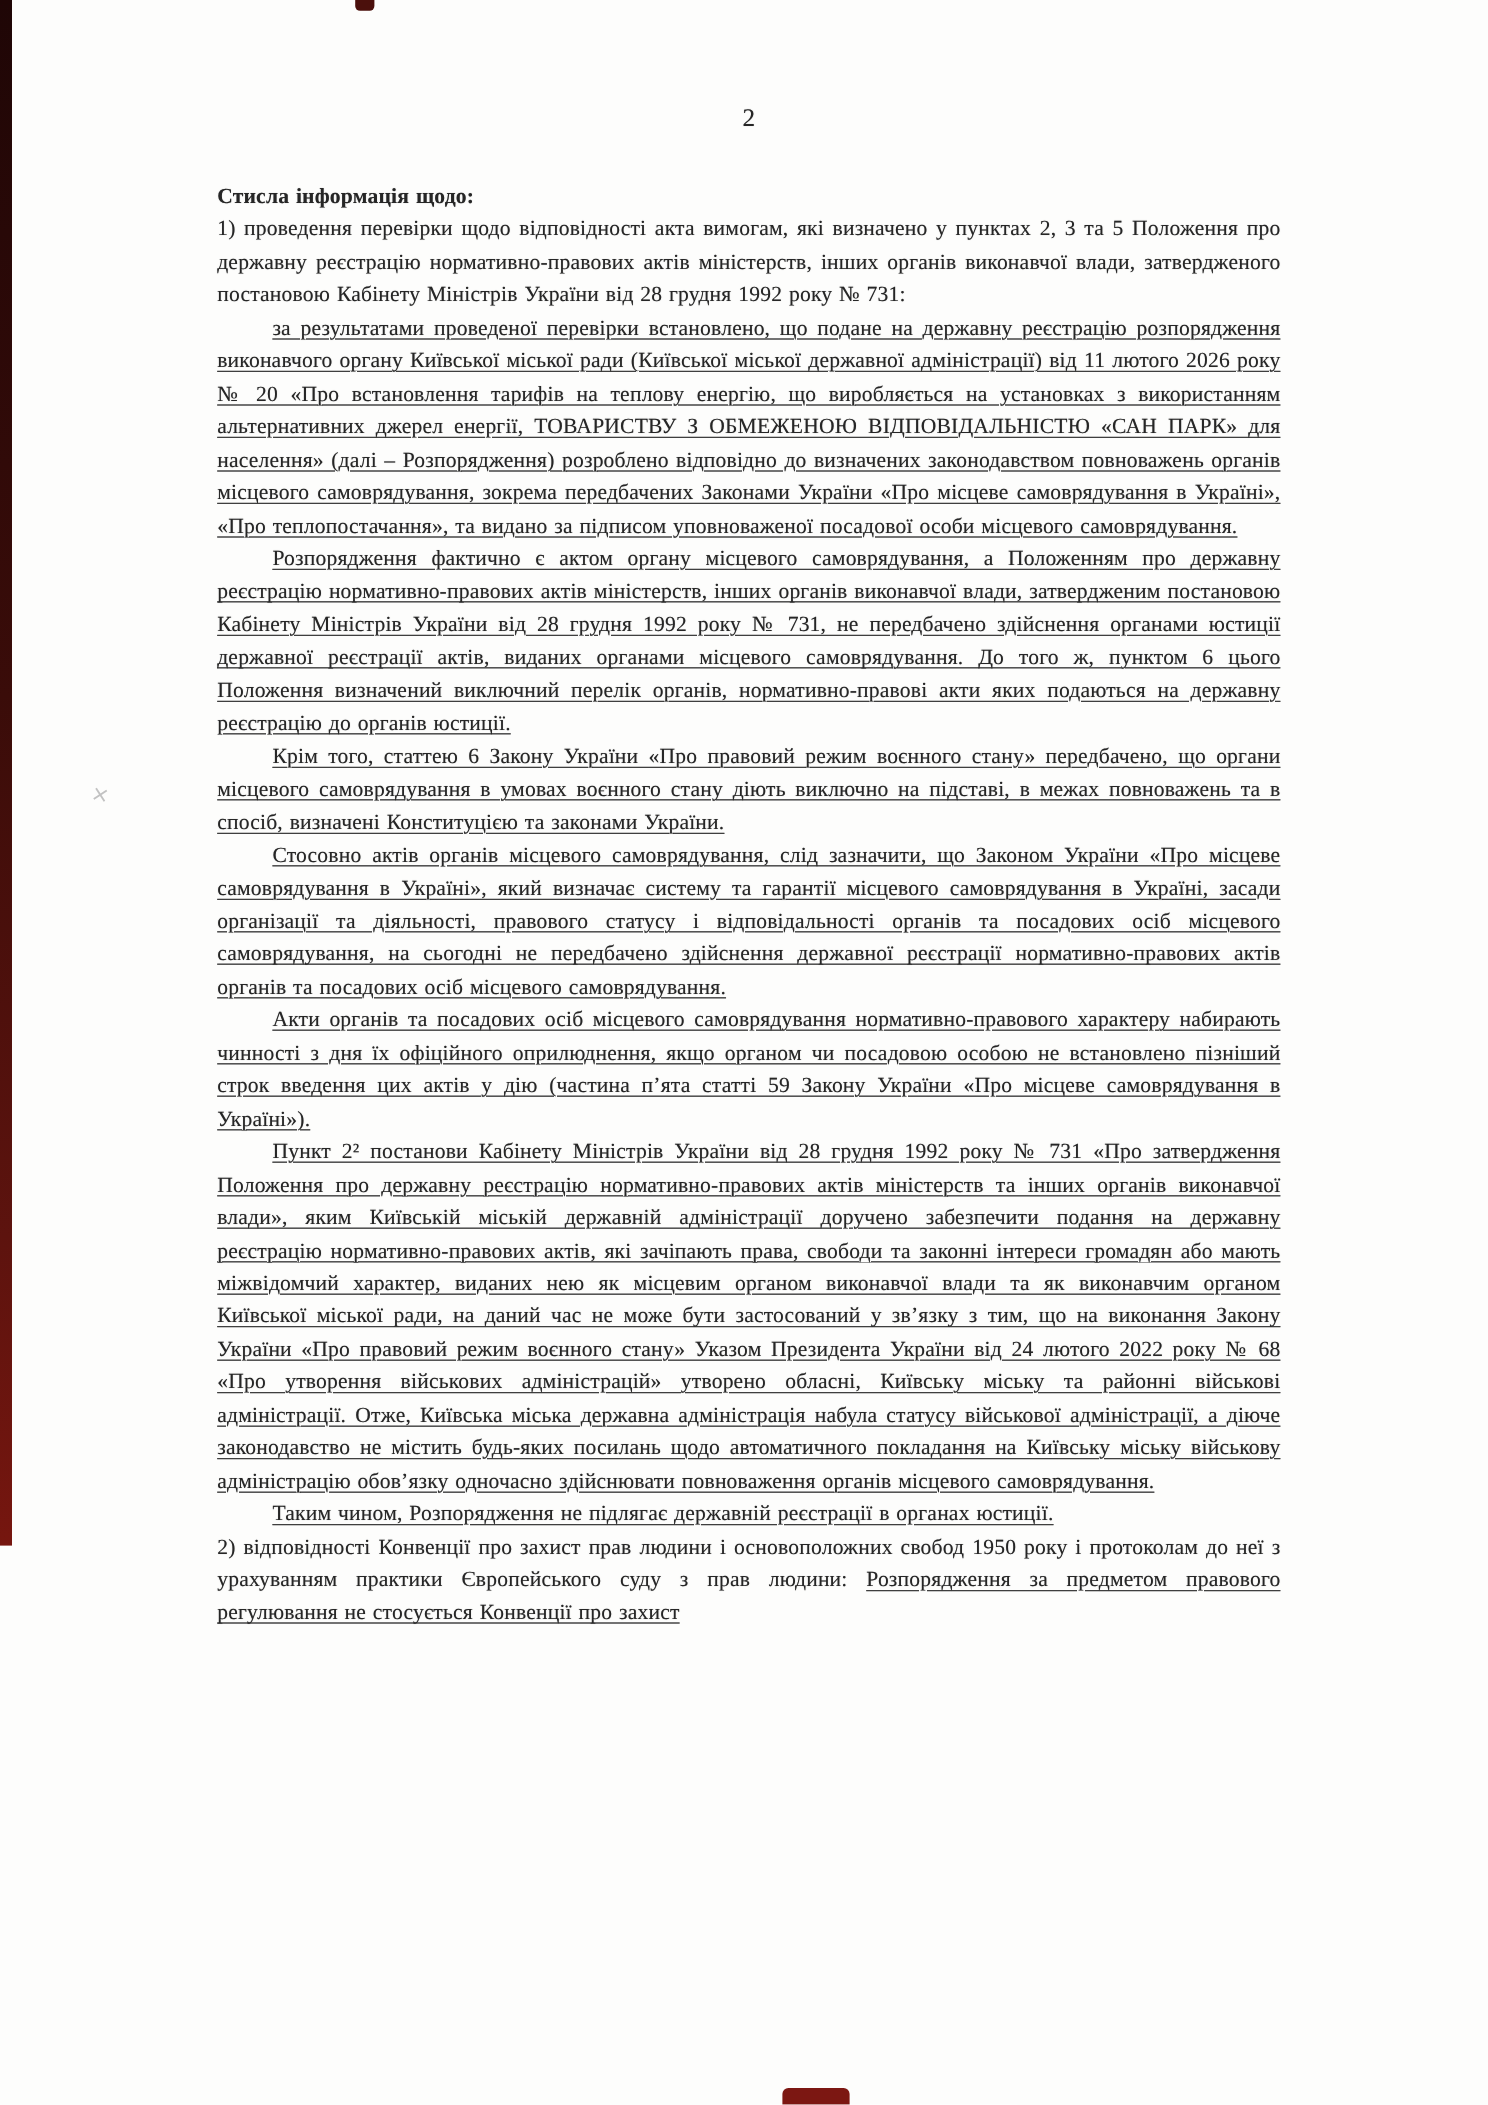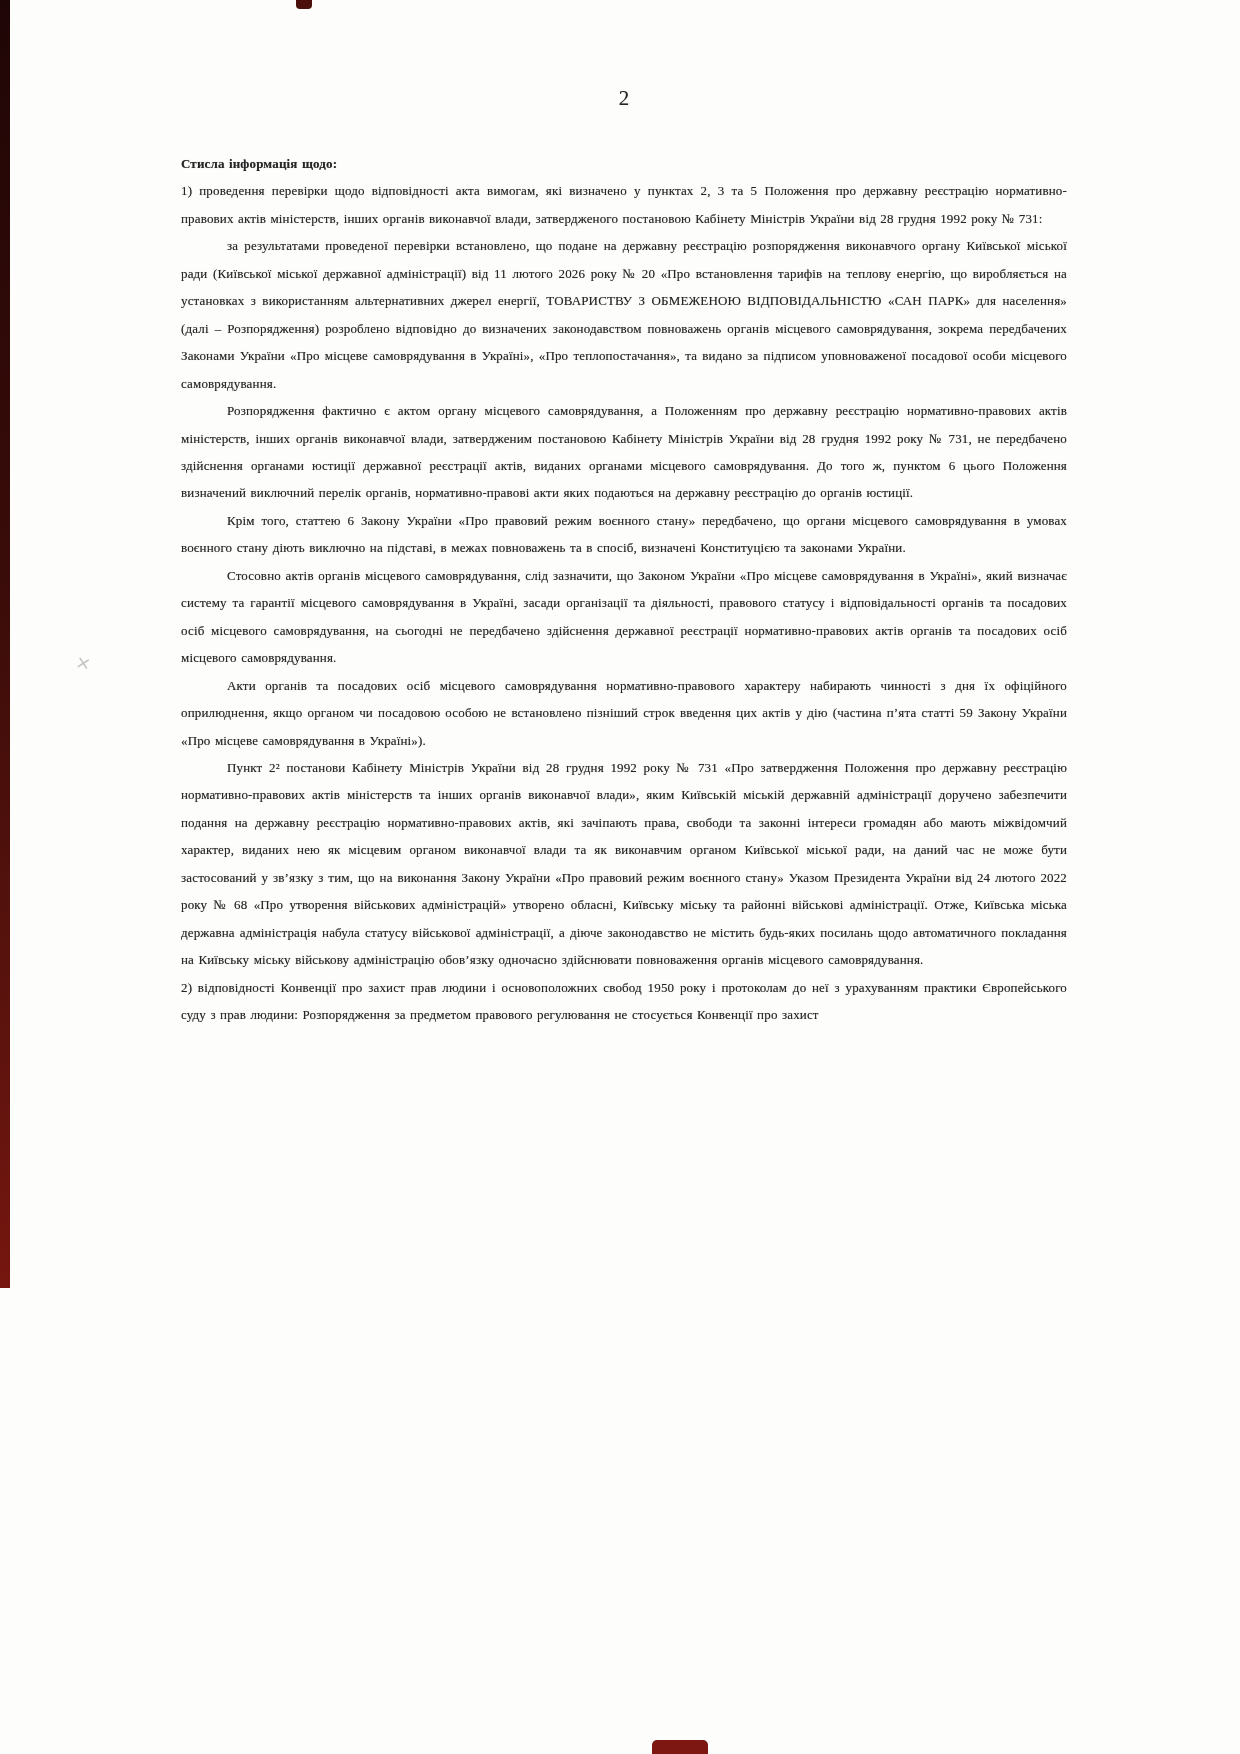--- a/index.html
+++ b/index.html
@@ -24,31 +24,32 @@
     font-size: 21px;
     color: #262626;
     text-shadow: 0 0 0.7px rgba(60,60,60,.5);
   }
   .content {
     position: absolute;
     top: 150px;
     left: 181px;
     width: 886px;
     color: #262626;
-    font-size: 13px;
+    font-size: 18px;
     line-height: 27.45px;
     text-align: justify;
     letter-spacing: 0.15px;
     word-spacing: 1px;
     text-shadow: 0 0 0.7px rgba(60,60,60,.5);
   }
   .content p { margin: 0; }
   .heading { font-weight: bold; text-align: left; }
   .ind { text-indent: 46px; }
   .u, span.u {
+    text-decoration: underline;
     text-decoration-color: #3f3f3f;
     text-decoration-thickness: 1px;
     text-underline-offset: 3px;
   }
   
   .strip {
     position: absolute;
     left: 0; top: 0;
     width: 10px; height: 1288px;
     background: linear-gradient(to bottom, #1f0606 0%, #3a0c09 45%, #5d130e 80%, #76160f 100%);
@@ -90,18 +91,19 @@
 
   <div class="content">
     <p class="heading">Стисла інформація щодо:</p>
     <p class="para">1) проведення перевірки щодо відповідності акта вимогам, які визначено у пунктах 2, 3 та 5 Положення про державну реєстрацію нормативно-правових актів міністерств, інших органів виконавчої влади, затвердженого постановою Кабінету Міністрів України від 28 грудня 1992 року № 731:</p>
     <p class="para u ind">за результатами проведеної перевірки встановлено, що подане на державну реєстрацію розпорядження виконавчого органу Київської міської ради (Київської міської державної адміністрації) від 11 лютого 2026 року № 20 «Про встановлення тарифів на теплову енергію, що виробляється на установках з використанням альтернативних джерел енергії, ТОВАРИСТВУ З ОБМЕЖЕНОЮ ВІДПОВІДАЛЬНІСТЮ «САН ПАРК» для населення» (далі – Розпорядження) розроблено відповідно до визначених законодавством повноважень органів місцевого самоврядування, зокрема передбачених Законами України «Про місцеве самоврядування в Україні», «Про теплопостачання», та видано за підписом уповноваженої посадової особи місцевого самоврядування.</p>
     <p class="para u ind">Розпорядження фактично є актом органу місцевого самоврядування, а Положенням про державну реєстрацію нормативно-правових актів міністерств, інших органів виконавчої влади, затвердженим постановою Кабінету Міністрів України від 28 грудня 1992 року № 731, не передбачено здійснення органами юстиції державної реєстрації актів, виданих органами місцевого самоврядування. До того ж, пунктом 6 цього Положення визначений виключний перелік органів, нормативно-правові акти яких подаються на державну реєстрацію до органів юстиції.</p>
     <p class="para u ind">Крім того, статтею 6 Закону України «Про правовий режим воєнного стану» передбачено, що органи місцевого самоврядування в умовах воєнного стану діють виключно на підставі, в межах повноважень та в спосіб, визначені Конституцією та законами України.</p>
     <p class="para u ind">Стосовно актів органів місцевого самоврядування, слід зазначити, що Законом України «Про місцеве самоврядування в Україні», який визначає систему та гарантії місцевого самоврядування в Україні, засади організації та діяльності, правового статусу і відповідальності органів та посадових осіб місцевого самоврядування, на сьогодні не передбачено здійснення державної реєстрації нормативно-правових актів органів та посадових осіб місцевого самоврядування.</p>
     <p class="para u ind">Акти органів та посадових осіб місцевого самоврядування нормативно-правового характеру набирають чинності з дня їх офіційного оприлюднення, якщо органом чи посадовою особою не встановлено пізніший строк введення цих актів у дію (частина п’ята статті 59 Закону України «Про місцеве самоврядування в Україні»).</p>
     <p class="para u ind">Пункт 2² постанови Кабінету Міністрів України від 28 грудня 1992 року № 731 «Про затвердження Положення про державну реєстрацію нормативно-правових актів міністерств та інших органів виконавчої влади», яким Київській міській державній адміністрації доручено забезпечити подання на державну реєстрацію нормативно-правових актів, які зачіпають права, свободи та законні інтереси громадян або мають міжвідомчий характер, виданих нею як місцевим органом виконавчої влади та як виконавчим органом Київської міської ради, на даний час не може бути застосований у зв’язку з тим, що на виконання Закону України «Про правовий режим воєнного стану» Указом Президента України від 24 лютого 2022 року № 68 «Про утворення військових адміністрацій» утворено обласні, Київську міську та районні військові адміністрації. Отже, Київська міська державна адміністрація набула статусу військової адміністрації, а діюче законодавство не містить будь-яких посилань щодо автоматичного покладання на Київську міську військову адміністрацію обов’язку одночасно здійснювати повноваження органів місцевого самоврядування.</p>
+    <p class="para u ind">Таким чином, Розпорядження не підлягає державній реєстрації в органах юстиції.</p>
     <p class="para">
       <span>2) відповідності Конвенції про захист прав людини і основоположних свобод 1950 року і протоколам до неї з урахуванням практики Європейського суду з прав людини: </span><span class="u">Розпорядження за предметом правового регулювання не стосується Конвенції про захист</span>
     </p>
   </div>
 
 </div>
 
 </body></html>

